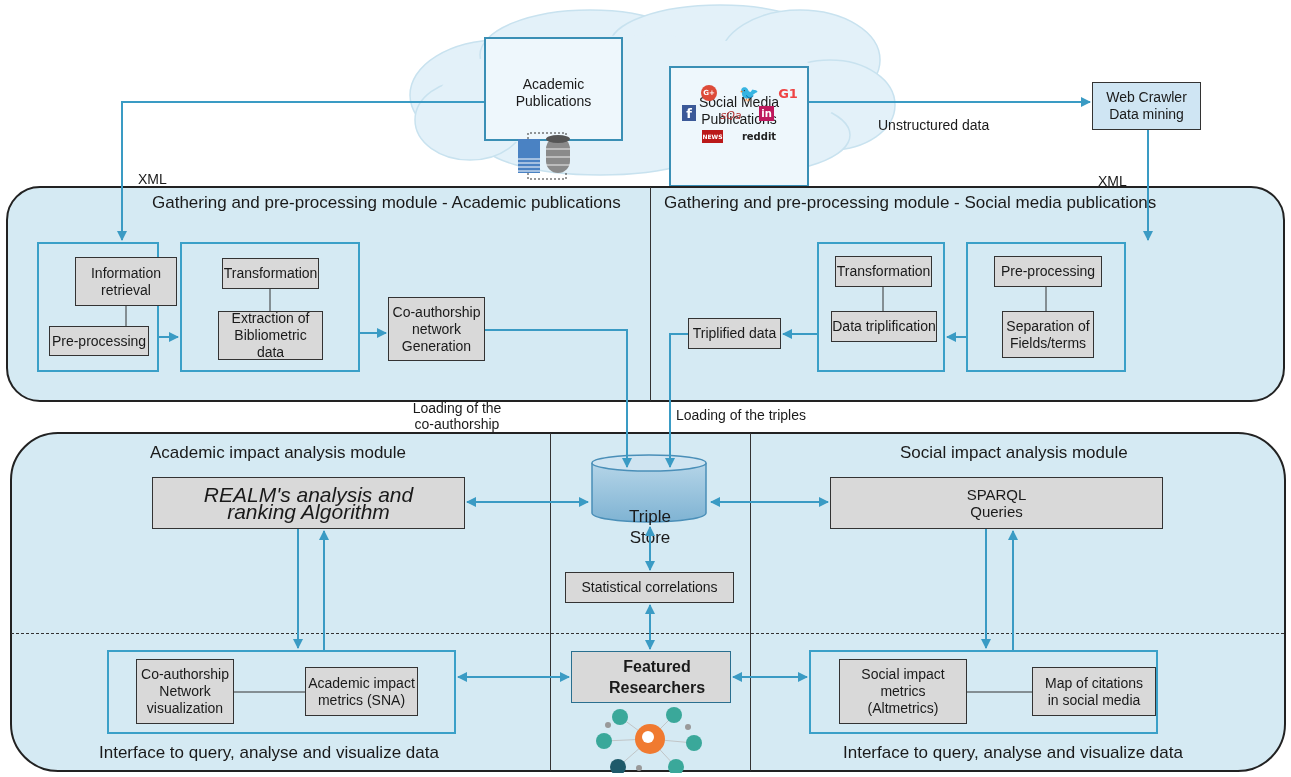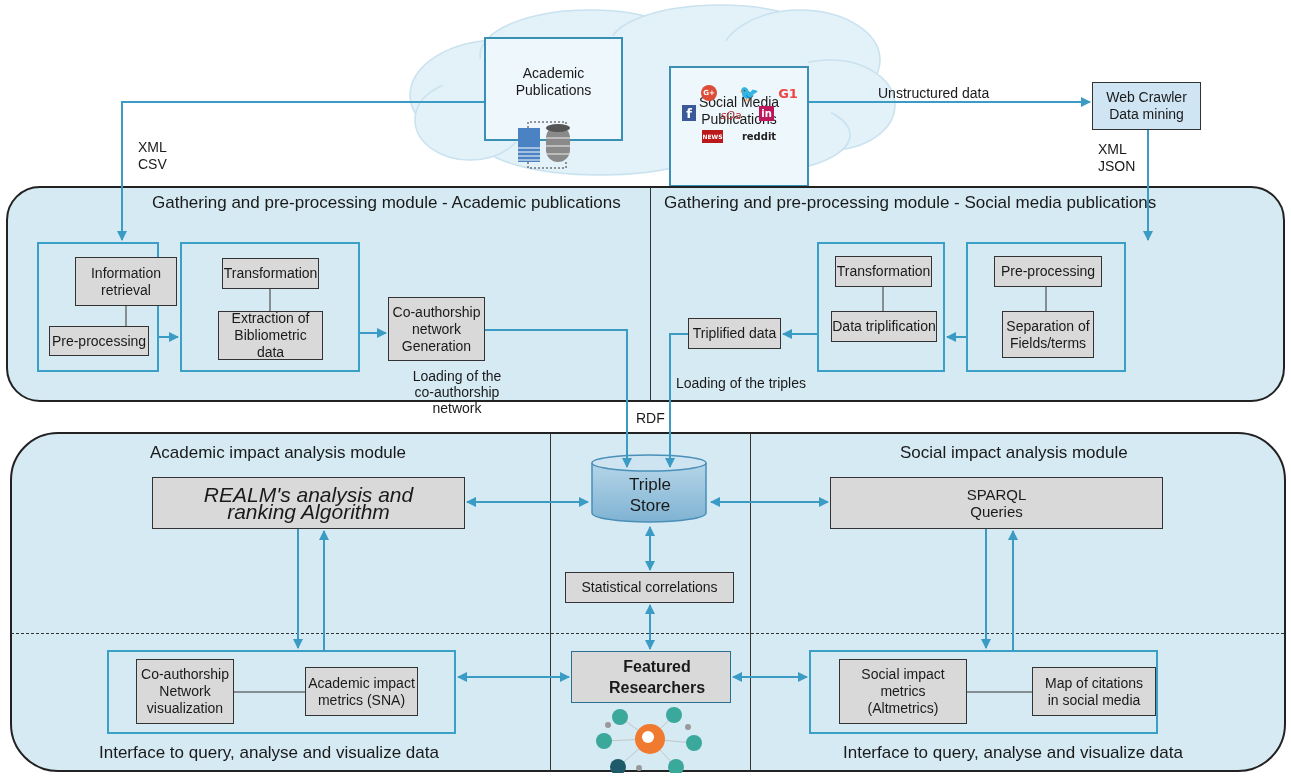--- a/index.html
+++ b/index.html
@@ -4,21 +4,21 @@
   <style>
     html, body { margin: 0; padding: 0; background: #ffffff; }
     body { width: 1291px; height: 777px; position: relative; overflow: hidden;
            font-family: "Liberation Sans", sans-serif; color: #1a1a1a; }
     .abs { position: absolute; }
     .panel { position: absolute; background: #d5eaf3; border: 2px solid #222; box-sizing: border-box; }
     .bluebox { position: absolute; border: 2px solid #3aa0c8; box-sizing: border-box; }
     .graybox { position: absolute; background: #d9d9d9; border: 1.5px solid #333; box-sizing: border-box;
                display: flex; align-items: center; justify-content: center; text-align: center;
                font-size: 14px; line-height: 17px; white-space: pre-line; }
-    .label { position: absolute; font-size: 14px; line-height: 17px; white-space: pre-line; }
+    .label { position: absolute; font-size: 14px; line-height: 17px; white-space: pre-line; margin-top: 32px; }
     .title { position: absolute; font-size: 17px; line-height: 20px; white-space: nowrap; }
     .vline { position: absolute; width: 1px; background: #333; }
     .center { text-align: center; }
     svg.overlay { position: absolute; left: 0; top: 0; pointer-events: none; }
     .srcbox { position: absolute; background: #eef7fc; border: 2px solid #3a8fb5; box-sizing: border-box;
               text-align: center; font-size: 14px; line-height: 17px; white-space: pre-line; }
     .icon { position: absolute; font-family: "DejaVu Sans", sans-serif; font-weight: bold; display:flex;
             align-items:center; justify-content:center; }
   </style>
 </head>
@@ -34,21 +34,21 @@
     <ellipse cx="740" cy="135" rx="110" ry="40"></ellipse>
     <ellipse cx="600" cy="140" rx="120" ry="35"></ellipse>
     <ellipse cx="470" cy="120" rx="55" ry="40"></ellipse>
   </g>
   <g fill="#e3f1f9">
     <ellipse cx="640" cy="95" rx="200" ry="60"></ellipse>
   </g>
 </svg>
 
 <div class="srcbox" style="left:484px;top:37px;width:139px;height:104px;">
-  <div style="margin-top:9px;">Academic
+  <div style="margin-top:20px;">Academic
 Publications</div>
   <svg width="80" height="52" style="margin-top:2px;">
     <path d="M14 10 V4 H52 V10" fill="none" stroke="#333" stroke-dasharray="2,2"></path>
     <path d="M14 44 V50 H52 V44" fill="none" stroke="#333" stroke-dasharray="2,2"></path>
     <rect x="4" y="10" width="22" height="34" fill="#4a82c3"></rect>
     <line x1="4" y1="30" x2="26" y2="30" stroke="#fff"></line>
       <line x1="4" y1="34" x2="26" y2="34" stroke="#fff"></line>
     <line x1="4" y1="38" x2="26" y2="38" stroke="#fff"></line>
       <line x1="4" y1="42" x2="26" y2="42" stroke="#fff"></line>
     <rect x="32" y="8" width="24" height="36" rx="12" fill="#8a8a8a"></rect>

